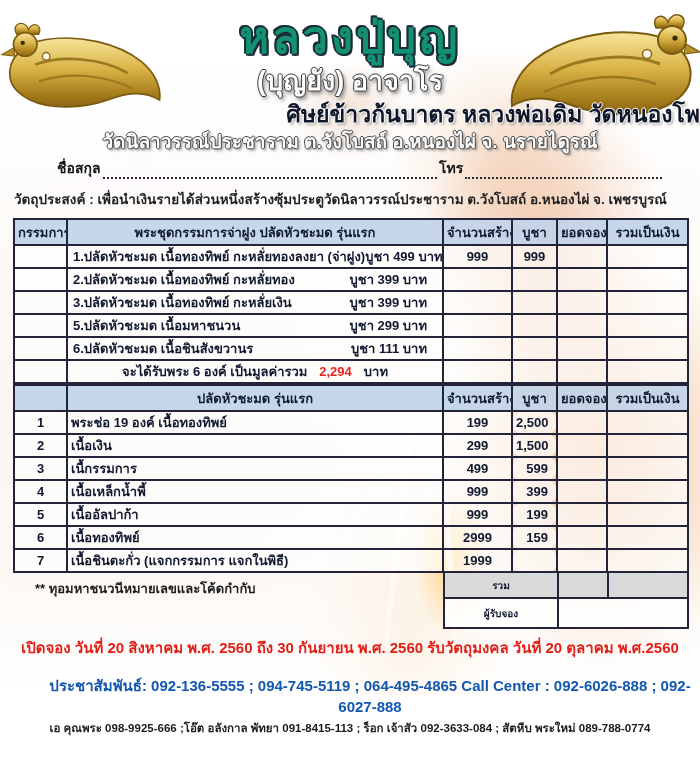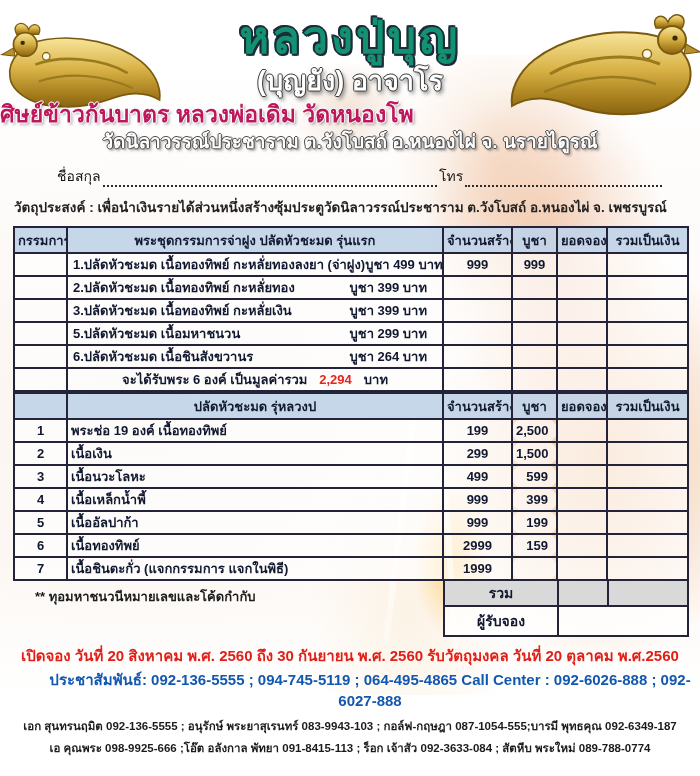--- a/index.html
+++ b/index.html
@@ -34,32 +34,32 @@
     position:relative;margin:0;padding-top:12px;text-align:center;
     font-size:45px;line-height:52px;font-weight:bold;letter-spacing:3px;color:#129271;
     text-shadow:-2px 0 #1d2b3a,2px 0 #1d2b3a,0 -2px #1d2b3a,0 2px #1d2b3a,2px 2px #1d2b3a,-2px -2px #1d2b3a;
   }
   .subtitle{
     position:relative;text-align:center;font-size:27px;line-height:30px;font-weight:bold;color:#ffffff;
     text-shadow:-1px 0 #3a3a3a,1px 0 #3a3a3a,0 -1px #3a3a3a,0 1px #3a3a3a,2px 3px 4px rgba(0,0,0,.55);
     margin-top:2px;
   }
   .red-line{
-    position:relative;text-align:left;font-size:23px;line-height:26px;font-weight:bold;color:#be185d;
+    position:relative;text-align:right;font-size:23px;line-height:26px;font-weight:bold;color:#0f172a;
     text-shadow:-1px 0 #fff,1px 0 #fff,0 -1px #fff,0 1px #fff,2px 2px 3px rgba(0,0,0,.35);
     margin-top:5px;
   }
   .temple-line{
     position:relative;text-align:center;font-size:19px;line-height:22px;font-weight:bold;color:#ffffff;
     text-shadow:-1px 0 #4a4a4a,1px 0 #4a4a4a,0 -1px #4a4a4a,0 1px #4a4a4a,2px 2px 3px rgba(0,0,0,.5);
     margin-top:4px;
   }
 
   
-  .name-row{position:relative;display:flex;align-items:flex-end;margin:12px 38px 0 55px;font-size:14px;font-weight:normal;color:#151515;}
+  .name-row{position:relative;display:flex;align-items:flex-end;margin:4px 38px 0 55px;font-size:14px;font-weight:bold;color:#151515;}
   .name-row .lbl{white-space:nowrap;padding:0 2px;}
   .dotfill{border-bottom:2px dotted #2a2a2a;height:15px;}
   .dot-name{flex:1.7;}
   .dot-phone{flex:1;}
   .purpose{position:relative;margin:9px 14px 0;font-size:13.5px;font-weight:bold;color:#222;white-space:nowrap;}
 
   
   table{border-collapse:collapse;table-layout:fixed;}
   .order-table{position:relative;margin:8px 0 0 13px;width:674px;}
   .order-table th,.order-table td{
@@ -75,29 +75,29 @@
   .c-bucha{text-align:right;padding-right:8px !important;border-radius:11px;}
   .itemline{display:flex;justify-content:space-between;align-items:center;padding-left:2px;}
   .itemline .price{padding-right:12px;}
   .sub-center{text-align:center;}
   .red{color:#e8251c;margin:0 12px;}
 
   
   .bottom-block{position:relative;height:56px;margin:0 13px;}
   .note{position:absolute;left:22px;top:5px;font-size:13px;font-weight:bold;color:#1b1b1b;}
   .mini-table{position:absolute;left:430px;top:-2px;width:244px;}
-  .mini-table td{border:2px solid #23233a;font-size:14px;font-weight:bold;color:#101830;text-align:center;}
+  .mini-table td{border:2px solid #23233a;font-size:10px;font-weight:bold;color:#101830;text-align:center;}
   .mini-table .gray{background:#d9d9d9;}
   .mini-table .white{background:rgba(255,255,255,.85);}
   .row-total td{height:22px;}
   .row-receiver td{height:26px;}
 
   
   .booking-line{position:relative;text-align:center;margin-top:7px;font-size:15px;font-weight:bold;color:#e02018;}
-  .pr-line{position:relative;text-align:center;margin-top:0;font-size:15px;font-weight:bold;color:#1257b0;padding-left:40px;}
+  .pr-line{position:relative;text-align:center;margin-top:14px;font-size:15px;font-weight:bold;color:#1257b0;padding-left:40px;}
   .contact-line{position:relative;text-align:center;margin-top:4px;font-size:11.5px;font-weight:bold;color:#1b1b1b;}
   .contact-line.first{margin-top:8px;}
 </style>
 </head>
 <body>
 
 <div class="page">
   <div class="bg-photo">
     <div class="candle-stick candle-1"></div>
     <div class="candle-stick candle-2"></div>
@@ -217,21 +217,21 @@
       <td class="c-num"></td>
       <td class="c-num"></td>
       <td class="c-num"></td>
       <td class="c-num"></td>
     </tr>
     <tr>
       <td></td>
       <td>
             <div class="itemline">
               <span>6.ปลัดหัวชะมด เนื้อชินสังขวานร</span>
-              <span class="price">บูชา 264 บาท</span>
+              <span class="price">บูชา 111 บาท</span>
             </div>
           </td>
       <td class="c-num"></td>
       <td class="c-num"></td>
       <td class="c-num"></td>
       <td class="c-num"></td>
     </tr>
     <tr>
       <td></td>
       <td class="sub-center">
@@ -250,21 +250,21 @@
         <col style="width:53px">
         <col style="width:376px">
         <col style="width:69px">
         <col style="width:45px">
         <col style="width:50px">
         <col style="width:81px">
       </colgroup>
     <tbody>
         <tr>
       <th class="blankhead"></th>
-      <th>ปลัดหัวชะมด รุ่หลวงป</th>
+      <th>ปลัดหัวชะมด รุ่นแรก</th>
       <th>จำนวนสร้าง</th>
       <th>บูชา</th>
       <th>ยอดจอง</th>
       <th>รวมเป็นเงิน</th>
     </tr>
     <tr>
       <td class="c-num">1</td>
       <td>พระช่อ 19 องค์ เนื้อทองทิพย์</td>
       <td class="c-num">199</td>
       <td class="c-bucha">2,500</td>
@@ -274,21 +274,21 @@
     <tr>
       <td class="c-num">2</td>
       <td>เนื้อเงิน</td>
       <td class="c-num">299</td>
       <td class="c-bucha">1,500</td>
       <td class="c-num"></td>
       <td class="c-num"></td>
     </tr>
     <tr>
       <td class="c-num">3</td>
-      <td>เนื้อนวะโลหะ</td>
+      <td>เนื้กรรมการ</td>
       <td class="c-num">499</td>
       <td class="c-bucha">599</td>
       <td class="c-num"></td>
       <td class="c-num"></td>
     </tr>
     <tr>
       <td class="c-num">4</td>
       <td>เนื้อเหล็กน้ำพี้</td>
       <td class="c-num">999</td>
       <td class="c-bucha">399</td>
@@ -339,16 +339,15 @@
       <tr class="row-receiver">
         <td class="white">ผู้รับจอง</td>
         <td class="white" colspan="2"></td>
       </tr>
     </tbody>
       </table>
   </div>
 
   <div class="booking-line">เปิดจอง วันที่ 20 สิงหาคม พ.ศ. 2560  ถึง 30 กันยายน พ.ศ. 2560  รับวัตถุมงคล วันที่ 20 ตุลาคม  พ.ศ.2560</div>
   <div class="pr-line">ประชาสัมพันธ์:   092-136-5555 ; 094-745-5119 ; 064-495-4865   Call Center : 092-6026-888 ; 092-6027-888</div>
-  <div class="contact-line first">เอก สุนทรนฤมิต  092-136-5555 ; อนุรักษ์ พระยาสุเรนทร์ 083-9943-103 ; กอล์ฟ-กฤษฎา 087-1054-555;บารมี พุทธคุณ 092-6349-187</div>
   <div class="contact-line">เอ คุณพระ 098-9925-666 ;โอ๊ต อลังกาล พัทยา 091-8415-113 ; ร็อก เจ้าสัว 092-3633-084 ;  สัตหีบ พระใหม่ 089-788-0774</div>
 
 </div>
 
 </body></html>

